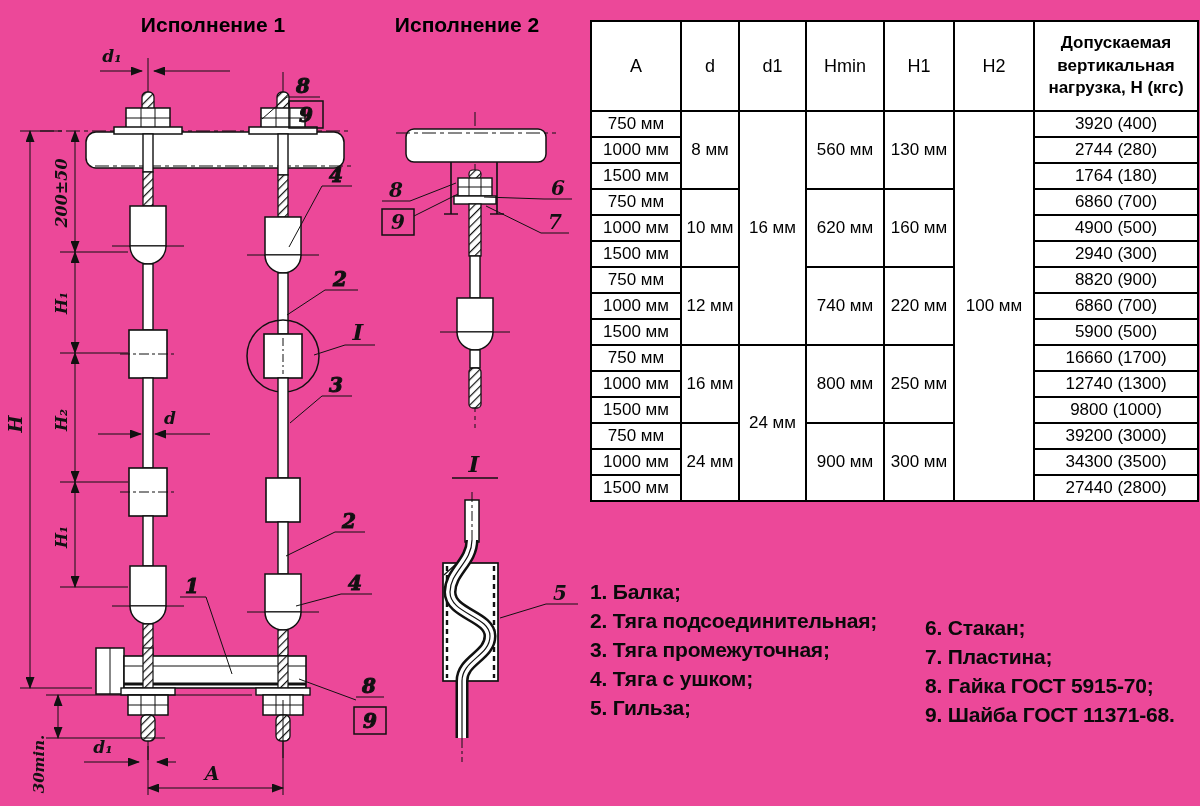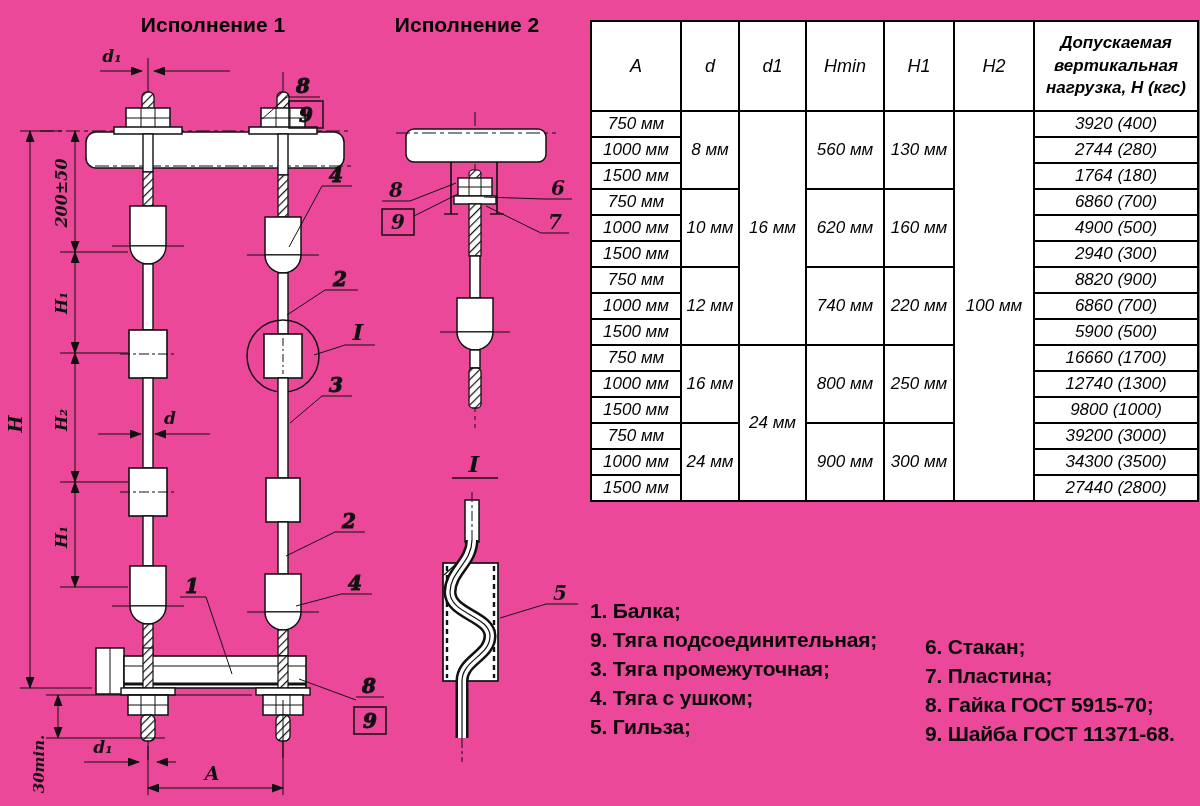--- a/index.html
+++ b/index.html
@@ -6,26 +6,26 @@
   #page{position:relative;width:1200px;height:806px;background:#ec4899;overflow:hidden;
         font-family:"Liberation Sans",sans-serif;color:#111;}
   
   #drawing{position:absolute;left:0;top:0;}
   .svgtxt{font-family:"Liberation Sans",sans-serif;}
   .dimtxt{font-family:"DejaVu Serif",serif;font-style:italic;font-weight:bold;}
   
   .spec-table{position:absolute;left:590px;top:20px;width:607px;border-collapse:collapse;
               table-layout:fixed;font-size:17px;color:#000;background:#fff;}
   .spec-table th,.spec-table td{border:2px solid #000;text-align:center;padding:0 2px;
-              overflow:hidden;white-space:nowrap;font-style:italic;}
+              overflow:hidden;white-space:nowrap;}
   .spec-table thead th{height:88px;font-weight:400;font-size:18px;white-space:normal;line-height:1.35;}
   .spec-table thead th.bold{font-weight:700;font-size:17px;}
   .spec-table tbody td{height:24px;font-size:17px;margin-top:20px;}
   
-  .legend-col{position:absolute;top:596px;font-size:21px;font-weight:700;line-height:29px;
+  .legend-col{position:absolute;top:577px;font-size:21px;font-weight:700;line-height:29px;
               letter-spacing:-0.2px;color:#0a0a0a;}
   #legend-col1{left:590px;width:330px;}
   #legend-col2{left:925px;width:275px;margin-top:36px;}
   .legend-item{white-space:nowrap;}
 </style>
 </head>
 <body>
 
 <div id="page">
 
@@ -384,21 +384,21 @@
         </tr>
         <tr>
           <td>1500 мм</td>
           <td>27440 (2800)</td>
         </tr>
       </tbody>
     </table>
 
   <div id="legend-col1" class="legend-col">
     <div class="legend-item">1. Балка;</div>
-    <div class="legend-item">9. Тяга подсоединительная;</div>
+    <div class="legend-item">2. Тяга подсоединительная;</div>
     <div class="legend-item">3. Тяга промежуточная;</div>
     <div class="legend-item">4. Тяга с ушком;</div>
     <div class="legend-item">5. Гильза;</div>
   </div>
   <div id="legend-col2" class="legend-col">
     <div class="legend-item">6. Стакан;</div>
     <div class="legend-item">7. Пластина;</div>
     <div class="legend-item">8. Гайка ГОСТ 5915-70;</div>
     <div class="legend-item">9. Шайба ГОСТ 11371-68.</div>
   </div>

